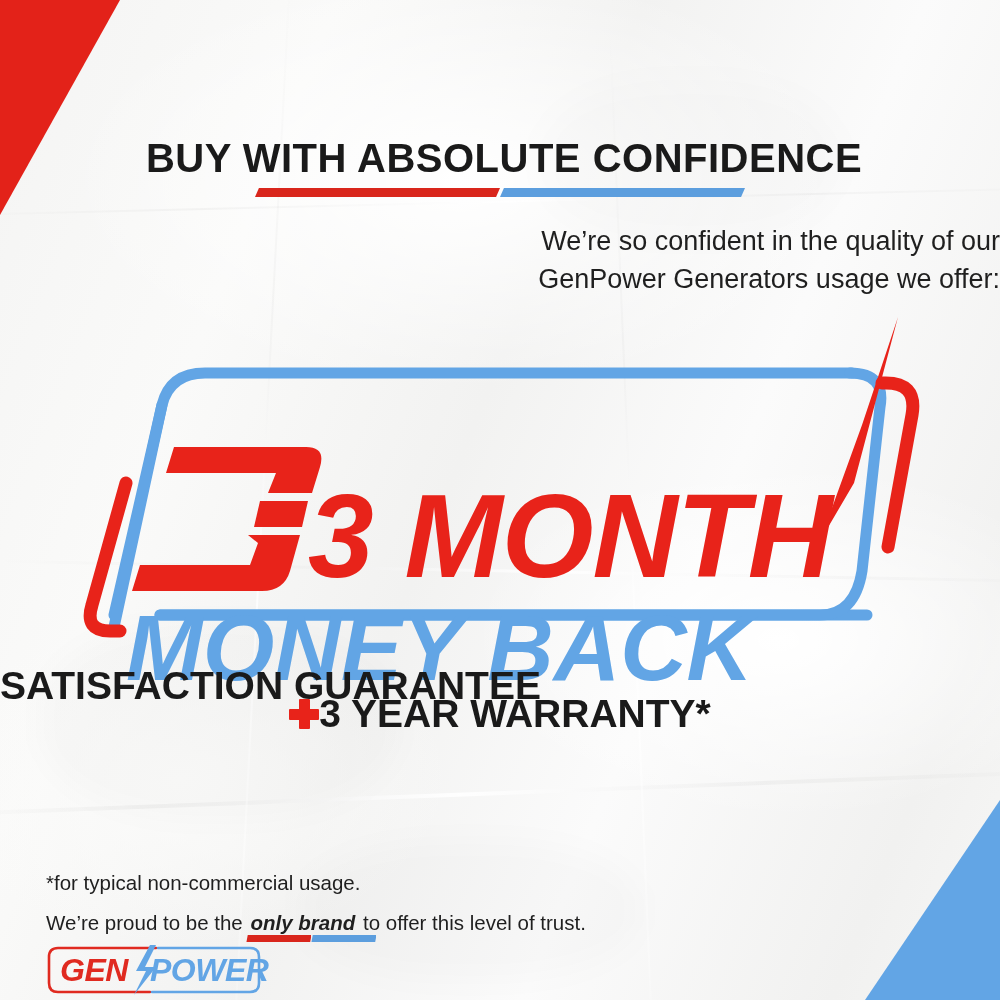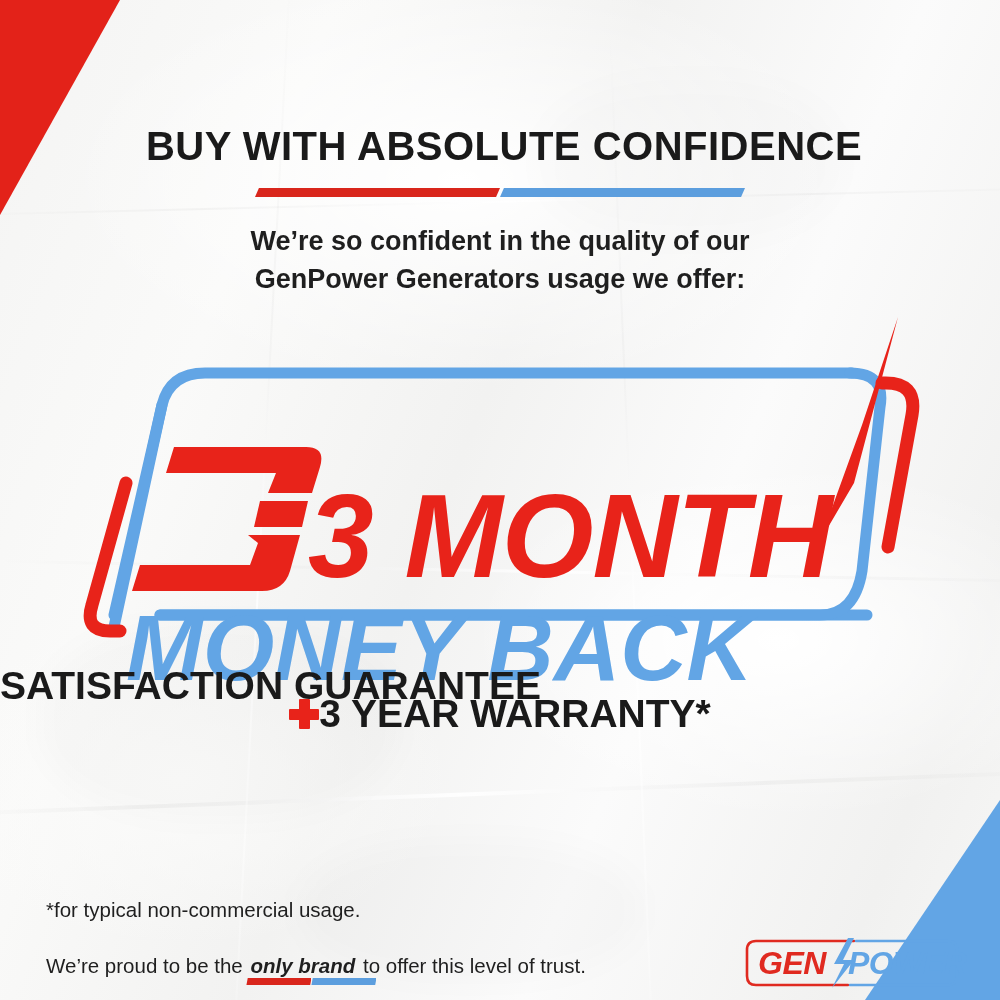--- a/index.html
+++ b/index.html
@@ -49,41 +49,41 @@
   .wedge{ position:absolute; }
   .wedge-tl{ left:0; top:0; width:120px; height:215px;
              background:#e32219;
              clip-path:polygon(0 0, 100% 0, 0 100%); }
   .wedge-br{ right:0; bottom:0; width:135px; height:200px;
              background:#62a5e5;
              clip-path:polygon(100% 0, 100% 100%, 0 100%); }
 
   
   .headline{
-    position:absolute; left:0; top:124px; width:100%;
+    position:absolute; left:0; top:136px; width:100%;
     text-align:center;
     font-size:40px; font-weight:700; letter-spacing:.5px;
     color:#1a1a1a;
     font-family:"Liberation Sans", sans-serif;
     padding-left:8px;
   }
 
   
   .divider{ position:absolute; left:50%; top:188px; transform:translateX(-50%);
             width:490px; height:9px; display:flex; }
   .divider .red{ width:50%; height:100%; background:#d9261c;
                  clip-path:polygon(1.6% 0, 100% 0, 98.4% 100%, 0 100%); }
   .divider .blue{ width:50%; height:100%; background:#5c9ede;
                   clip-path:polygon(1.6% 0, 100% 0, 98.4% 100%, 0 100%); }
 
   
   .subtitle{
     position:absolute; left:0; top:222px; width:100%;
-    text-align:center;
-    font-size:27px; font-weight:700; line-height:1.42; color:#1f1f1f;
+    text-align:right;
+    font-size:27px; font-weight:400; line-height:1.42; color:#1f1f1f;
   }
 
   
   .badge{ position:absolute; left:62px; top:315px; width:890px; height:340px;text-align:right; }
   .badge svg{ width:100%; height:100%; display:block; overflow:visible; }
 
   .badge-m3{
     font-family:"Liberation Sans", sans-serif;
     font-weight:700; font-style:italic;
     font-size:118px; letter-spacing:-1px;
@@ -109,23 +109,23 @@
     display:flex; align-items:center; justify-content:center; 
   }
   .plus-icon{ display:inline-block; position:relative; width:30px; height:30px; flex:0 0 auto; }
   .plus-icon::before, .plus-icon::after{
     content:""; position:absolute; background:#e8231a; border-radius:1px;
   }
   .plus-icon::before{ left:0; top:10px;  width:30px; height:11px; }
   .plus-icon::after { left:10px; top:0;   width:11px; height:30px; }
 
   
-  .footer{ position:absolute; left:46px; bottom:12px; right:40px; }
+  .footer{ position:absolute; left:46px; bottom:5px; right:40px; }
   .foot-line1{ font-size:20.5px; color:#1f1f1f; margin-bottom:16px; }
-  .foot-row{ display:flex; align-items:flex-end; justify-content:space-between; }
+  .foot-row{ display:flex; justify-content:space-between;flex-direction:column; }
   .foot-line2{ font-size:20.5px; color:#1f1f1f; position:relative; white-space:nowrap; padding-bottom:10px; }
   .only-brand{ font-weight:700; font-style:italic; position:relative; padding:0 2px; }
   .ob-underline{ position:absolute; left:-2px; bottom:-8px; width:130px; height:7px; display:flex; }
   .ob-underline .r{ width:50%; background:#d9261c; clip-path:polygon(2% 0,100% 0,98% 100%,0 100%); }
   .ob-underline .b{ width:50%; background:#5c9ede; clip-path:polygon(2% 0,100% 0,98% 100%,0 100%); }
 
   
   .gp-logo{ width:216px; height:50px; flex:0 0 auto;text-decoration:underline; }
   .gp-logo svg{ width:100%; height:100%; display:block; overflow:visible; }
   .gp-gen{ font-family:"Liberation Sans", sans-serif; font-weight:700; font-style:italic;

